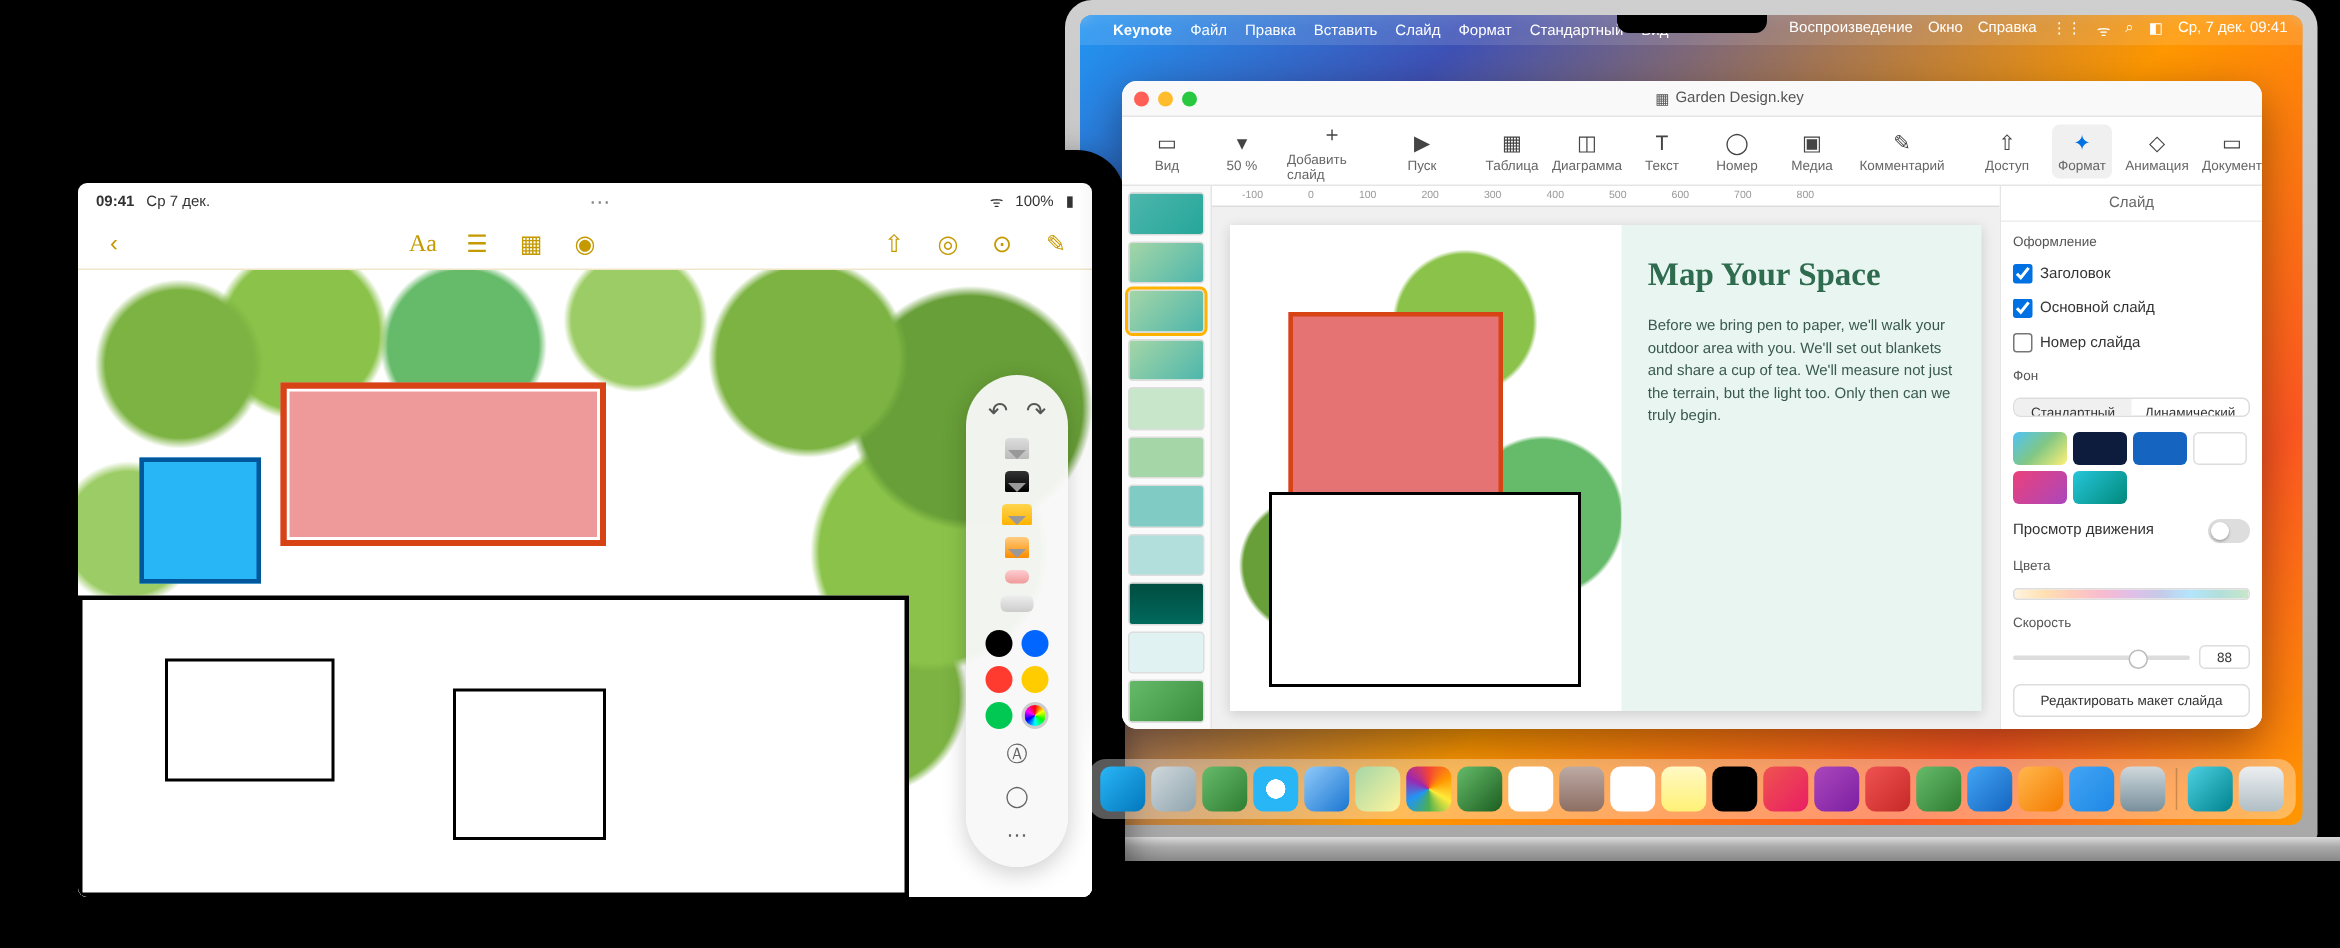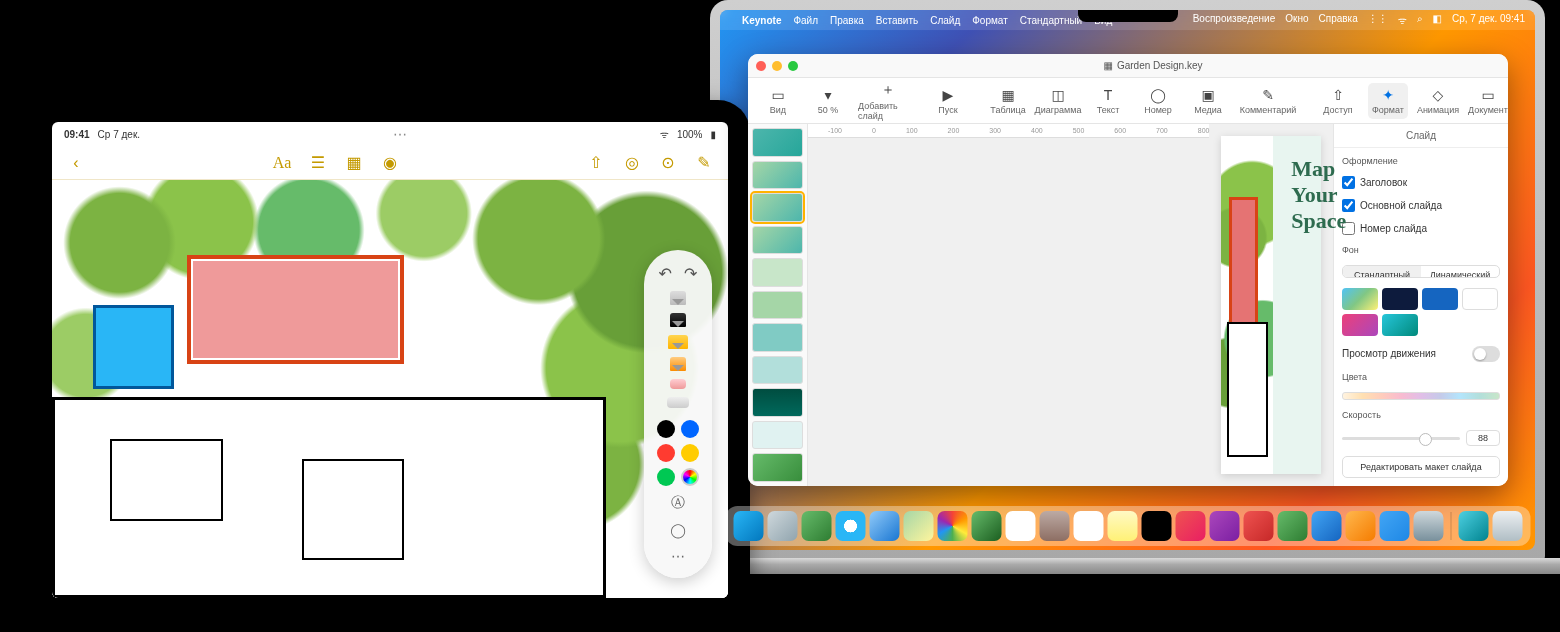--- a/index.html
+++ b/index.html
@@ -123,21 +123,21 @@
     width:60px;background:#fafafa;border-right:1px solid #e5e5e5;
     overflow-y:auto;padding:4px;display:flex;flex-direction:column;gap:4px;
   }
   .kn-thumb{
     width:100%;height:32px;border-radius:3px;
     background:linear-gradient(135deg,#a5d6a7,#4db6ac);
     border:1px solid #ddd;
   }
   .kn-thumb.active{outline:2px solid #ffb300;}
 
-  .kn-canvas-wrap{flex:1;background:#f0f0f0;position:relative;display:flex;flex-direction:row;}
+  .kn-canvas-wrap{flex:1;background:#f0f0f0;position:relative;display:flex;flex-direction:column;}
   .kn-ruler{height:14px;background:#fff;border-bottom:1px solid #ddd;font-size:7px;color:#999;display:flex;align-items:center;padding-left:20px;gap:30px;}
   .kn-slide-area{flex:1;display:flex;align-items:center;justify-content:center;padding:12px;}
   .kn-slide{
     width:100%;height:100%;
     background:#e8f5f0;
     display:flex;
     box-shadow:0 2px 8px rgba(0,0,0,0.15);
   }
   .slide-art{
     flex:0 0 52%;
@@ -428,37 +428,38 @@
             <span>500</span>
             <span>600</span>
             <span>700</span>
             <span>800</span>
           </div>
           <div class="kn-slide-area">
             <div class="kn-slide">
               <div class="slide-art"></div>
               <div class="slide-text">
                 <h1>Map Your Space</h1>
+                <p>Before we bring pen to paper, we'll walk your outdoor area with you. We'll set out blankets and share a cup of tea. We'll measure not just the terrain, but the light too. Only then can we truly begin.</p>
               </div>
             </div>
           </div>
         </div>
 
         <div class="kn-inspector">
           <div class="insp-section-title">Слайд</div>
           <div class="insp-body">
 
             <div class="insp-label-sm">Оформление</div>
             <label class="insp-check">
                 <input type="checkbox" checked="" style="">
                 <span>Заголовок</span>
               </label>
             <label class="insp-check">
                 <input type="checkbox" checked="" style="">
-                <span>Основной слайда</span>
+                <span>Основной слайд</span>
               </label>
             <label class="insp-check">
                 <input type="checkbox" style="">
                 <span>Номер слайда</span>
               </label>
 
             <div class="insp-label-sm">Фон</div>
             <div class="insp-seg">
               <div class="on">Стандартный</div>
               <div>Динамический</div>

